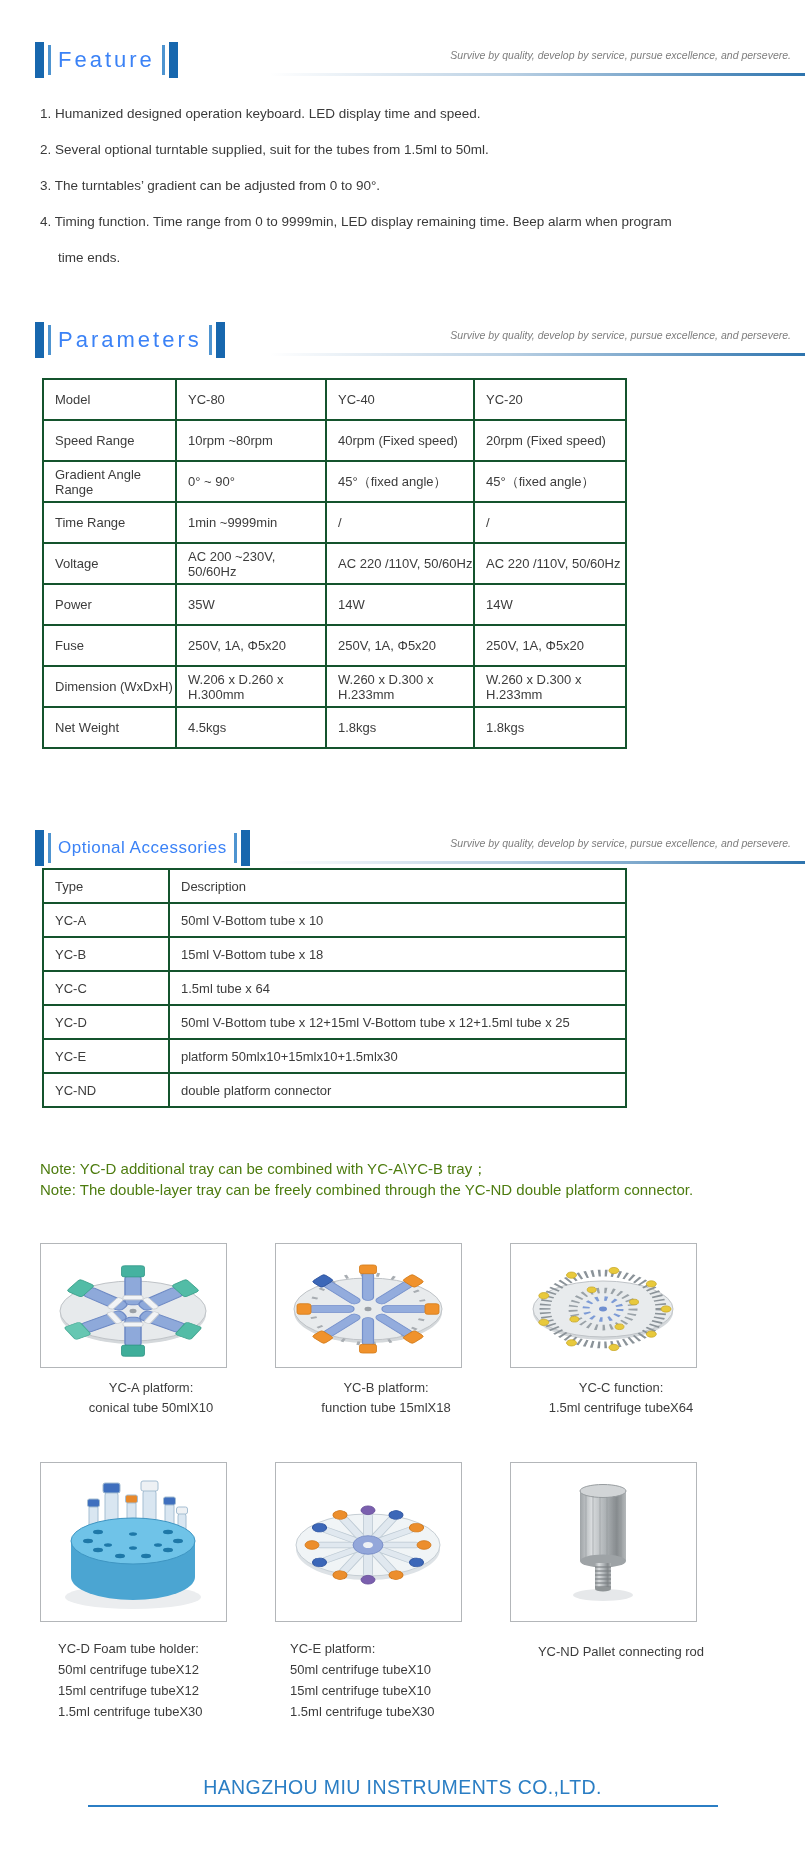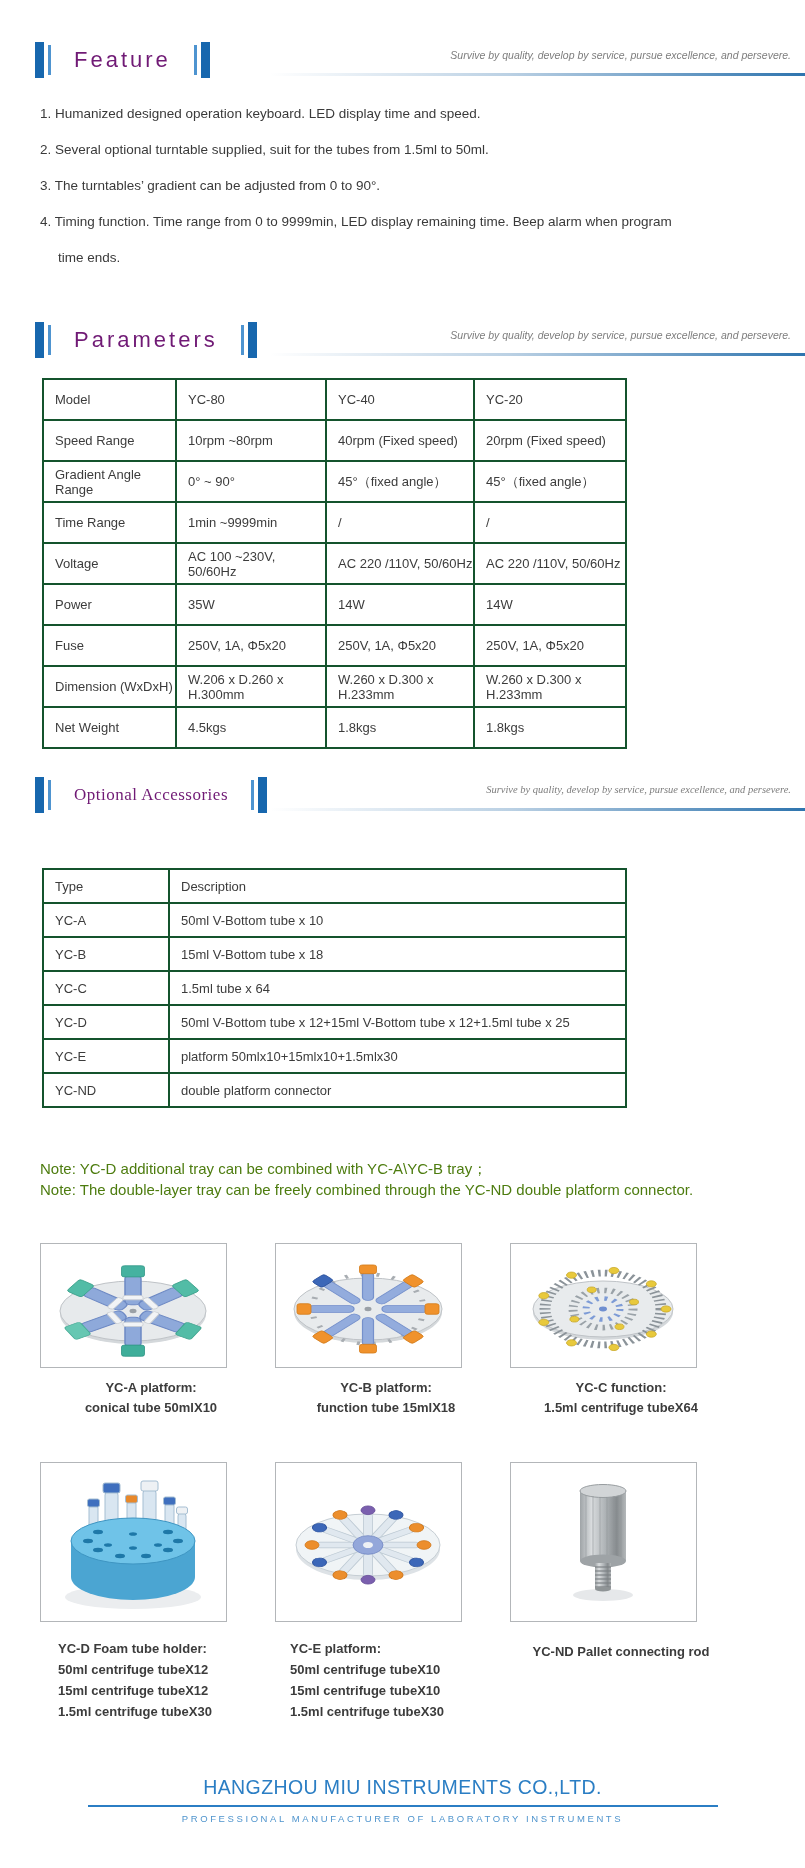--- a/index.html
+++ b/index.html
@@ -6,21 +6,21 @@
   html,body { background:#ffffff; }
   body { font-family:"Liberation Sans", sans-serif; color:#3c3c3c; }
   .page { position:relative; width:805px; height:1868px; margin:0 auto; background:#fff; overflow:hidden; }
 
   
   .sec-head { position:absolute; left:35px; right:0; height:46px; }
   .title-row { display:flex; align-items:center; height:40px; }
   .bars { display:flex; align-items:center; gap:4px; }
   .bar-thick { width:9px; height:36px; background:#1767ae; }
   .bar-thin  { width:3px; height:30px; background:#4e94d0; }
-  .sec-title { font-weight:400; color:#701a75; margin:0 23px; white-space:nowrap; }
+  .sec-title { font-weight:400; color:#3b82f6; margin:0 7px; white-space:nowrap; }
   .t-lg { font-size:22px; letter-spacing:3px; }
   .t-md { font-size:17px; letter-spacing:0.5px; }
   .tagline { position:absolute; right:14px; top:9px; font-size:10.5px; font-style:italic; color:#7d7d7d; }
   .grad-line { position:absolute; left:235px; right:0; top:33px; height:3px;
                background:linear-gradient(90deg, rgba(46,116,174,0) 0%, rgba(130,170,205,0.55) 45%, #2e74ae 100%); }
 
   
   .feature-list { position:absolute; left:40px; top:96px; width:645px; list-style:none; }
   .feature-list li { font-size:13.5px; color:#3a3a3a; line-height:36px; padding-left:18px; text-indent:-18px; }
 
@@ -32,21 +32,21 @@
   table.acc { top:868px; width:583px; }
   table.acc td { height:34px; }
 
   
   .notes { position:absolute; left:40px; top:1158px; font-size:15px; color:#4d7c0f; line-height:21px; }
 
   
   .gallery-row { position:absolute; left:40px; display:flex; gap:13px; }
   .row1 { top:1243px; }
   .row2 { top:1462px; }
-  .gcell { width:222px;font-weight:bold; }
+  .gcell { width:222px; }
   .imgbox { width:187px; border:1px solid #b3b6b9; background:#fff; overflow:hidden; }
   .row1 .imgbox { height:125px; }
   .row2 .imgbox { height:160px; }
   .imgbox svg { width:100%; height:100%; display:block; }
   .cap-center { margin-top:10px; text-align:center; font-size:13px; color:#3c3c3c; line-height:20px; }
   .cap-left { margin-top:16px; padding-left:18px; font-size:13px; color:#3c3c3c; line-height:21px; }
   .cap-nd { margin-top:22px; text-align:center; font-size:13px; color:#3c3c3c; }
 
   
   .footer { position:absolute; left:0; right:0; top:1776px; text-align:center; }
@@ -125,21 +125,21 @@
         <td>45°（fixed angle）</td>
       </tr>
       <tr>
         <td>Time Range</td>
         <td>1min ~9999min</td>
         <td>/</td>
         <td>/</td>
       </tr>
       <tr>
         <td>Voltage</td>
-        <td>AC 100 ~230V, 50/60Hz</td>
+        <td>AC 200 ~230V, 50/60Hz</td>
         <td>AC 220 /110V, 50/60Hz</td>
         <td>AC 220 /110V, 50/60Hz</td>
       </tr>
       <tr>
         <td>Power</td>
         <td>35W</td>
         <td>14W</td>
         <td>14W</td>
       </tr>
       <tr>
@@ -156,21 +156,21 @@
       </tr>
       <tr>
         <td>Net Weight</td>
         <td>4.5kgs</td>
         <td>1.8kgs</td>
         <td>1.8kgs</td>
       </tr>
     </tbody>
   </table>
 
-  <div class="sec-head" style="top:775px;font-family:Liberation Serif, serif;">
+  <div class="sec-head" style="top:828px;">
     <div class="title-row">
       <span class="bars">
         <span class="bar-thick"></span>
         <span class="bar-thin"></span>
       </span>
       <h2 class="sec-title t-md">Optional Accessories</h2>
       <span class="bars">
         <span class="bar-thin"></span>
         <span class="bar-thick"></span>
       </span>
@@ -505,16 +505,15 @@
       </div>
       <div class="cap-nd">
         <div>YC-ND Pallet connecting rod</div>
       </div>
     </div>
   </div>
 
   <div class="footer">
     <div class="company">HANGZHOU MIU INSTRUMENTS CO.,LTD.</div>
     <div class="frule"></div>
-    <div class="subtitle">PROFESSIONAL MANUFACTURER OF LABORATORY INSTRUMENTS</div>
   </div>
 
 </div>
 
 </body></html>

